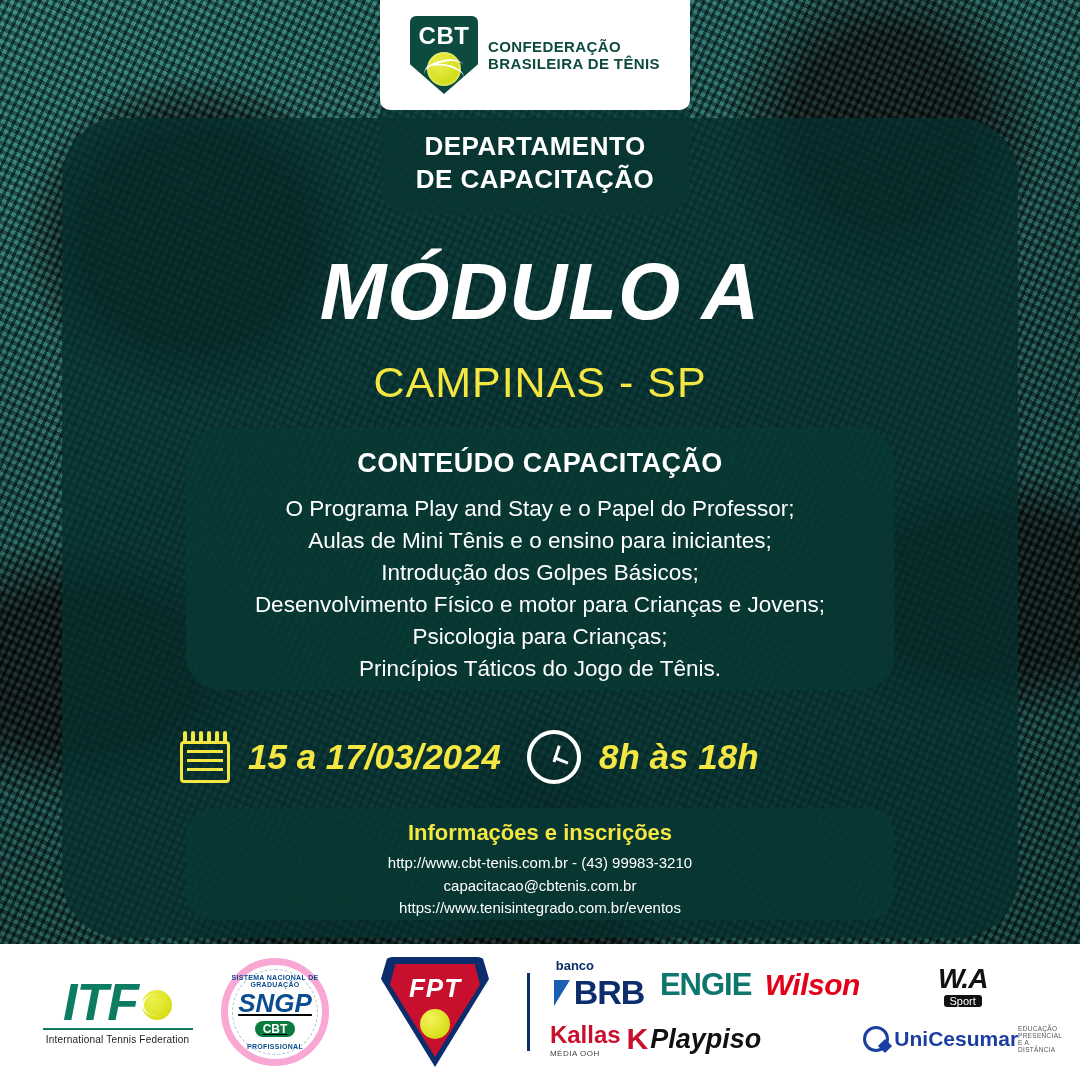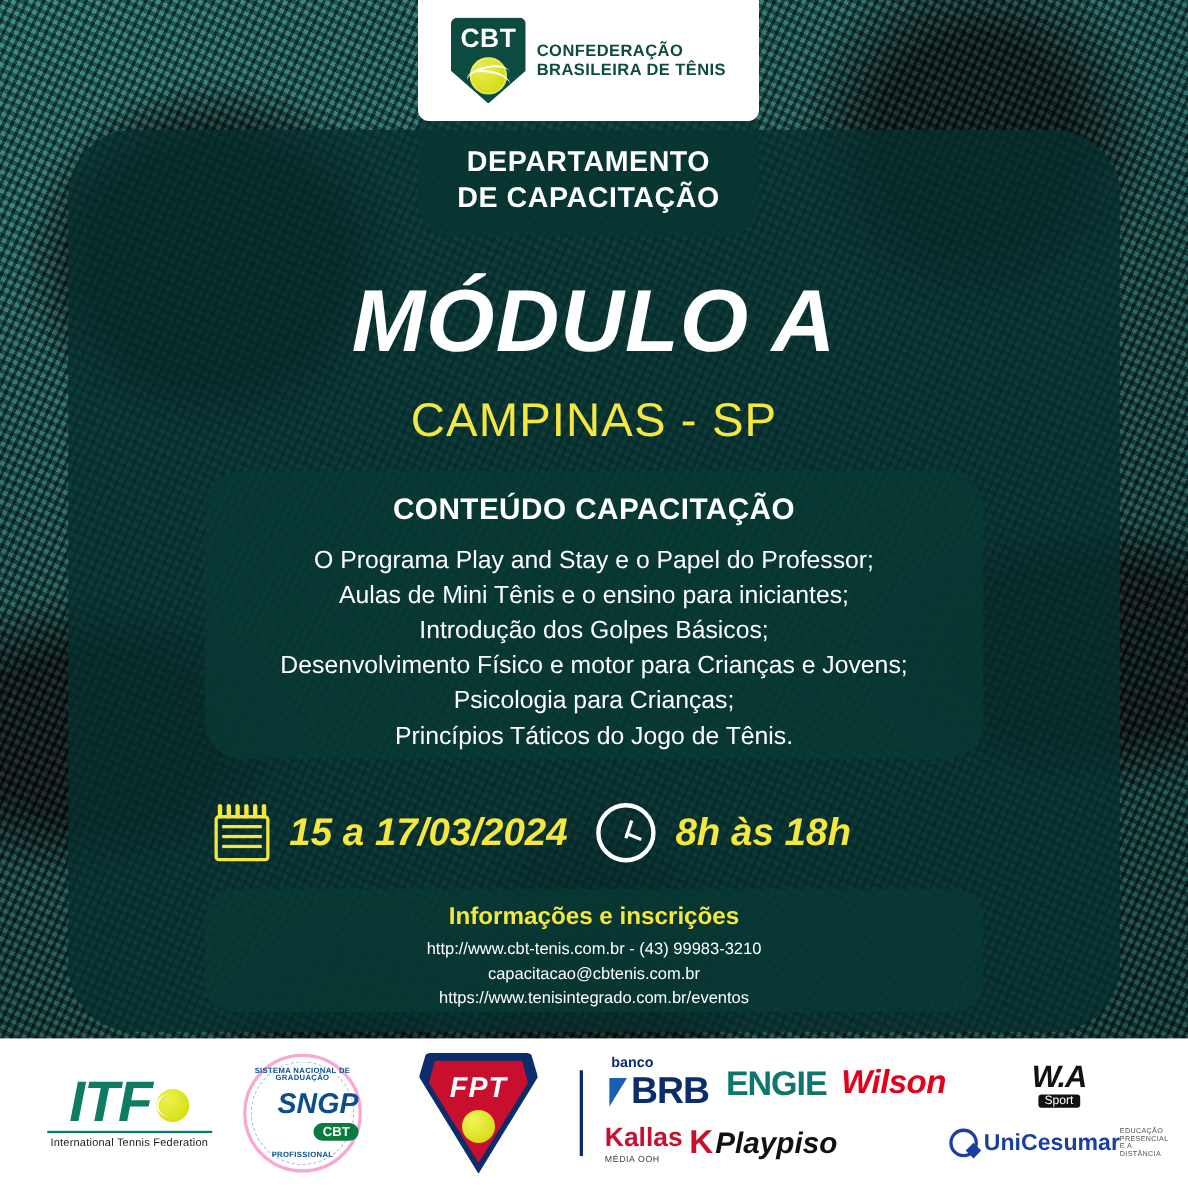--- a/index.html
+++ b/index.html
@@ -155,21 +155,21 @@
     letter-spacing:.4px; margin-bottom: 14px;
   }
   .program ul { list-style:none; }
   .program li {
     color:#fff; font-size:22.5px; line-height: 1.42;
     font-weight: 400;
   }
 
   
   .datetime {
-    position:absolute; left: 187px; top: 712px;
+    position:absolute; left: 172px; top: 712px;
     width: 708px; height: 90px;
     display:flex; align-items:center; gap:18px;
     padding-left: 8px;
   }
   .cal-icon { width:50px; height:52px; position:relative; }
   .cal-icon .body {
     position:absolute; bottom:0; left:0; width:50px; height:42px;
     border:3px solid #f4e741; border-radius:4px;
     background: transparent;
   }
@@ -233,22 +233,22 @@
   }
   .itf-ball::after{
     content:""; position:absolute; inset:4px 0; border-left:2px solid #fff; border-radius:50%;
   }
   .itf-sub { color:#1b1b1b; font-size:10px; margin-top:4px; letter-spacing:.2px;}
   .itf-rule { width:150px; height:2px; background:#0e7c63; margin-top:2px; }
 
   .sp-sngp { width:160px; }
   .sngp-badge {
     width:108px; height:108px; border-radius:50%;
-    border:3px solid #f9a8d4; position:relative;
-    display:flex; flex-direction:column; align-items:flex-end; justify-content:center;
+    border:7px solid #f9a8d4; position:relative;
+    display:flex; flex-direction:column; align-items:center; justify-content:center;text-decoration:underline;
   }
   .sngp-badge .ring-text {
     position:absolute; inset:4px; border-radius:50%; border:1px dashed #0b4d8f; opacity:.35;
   }
   .sngp-badge .sngp-word { color:#0b4d8f; font-size:26px; font-weight:bold; font-style:italic; }
   .sngp-badge .cbt-pill {
     background:#0b7a3f; color:#fff; font-size:12px; font-weight:bold;
     border-radius:8px; padding:1px 8px; margin-top:2px;
   }
   .sngp-badge .arc-top, .sngp-badge .arc-bot {

